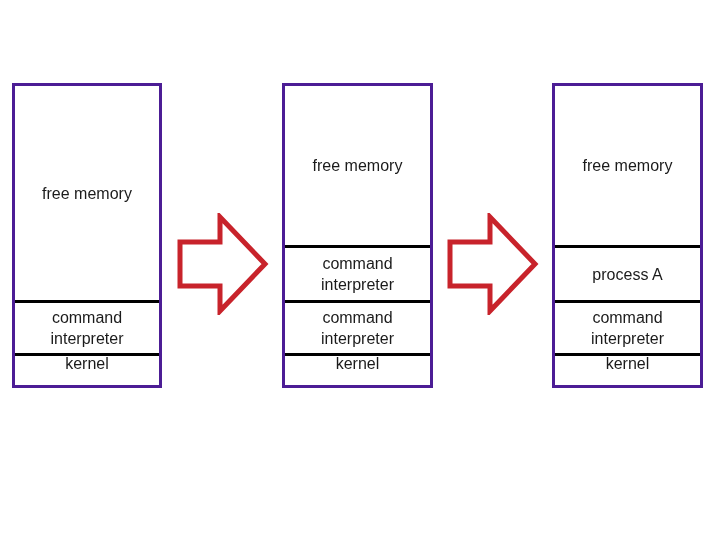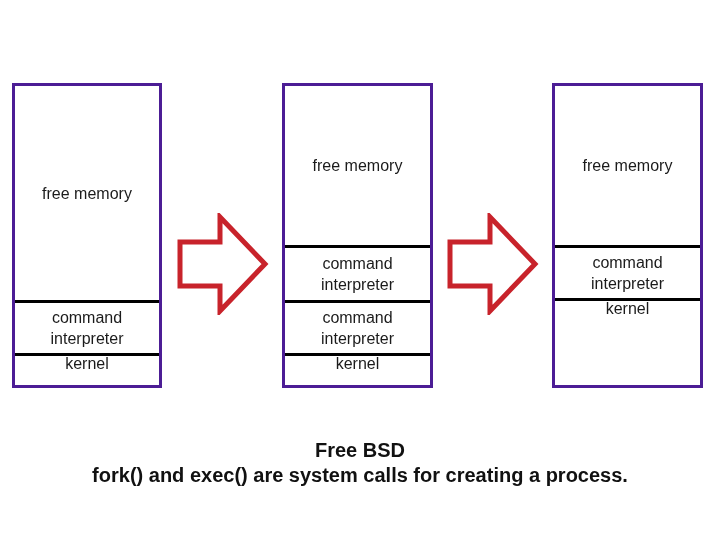--- a/index.html
+++ b/index.html
@@ -111,26 +111,25 @@
   <div class="arrow-wrap" id="exec-arrow">
     <svg viewBox="0 0 92 102" xmlns="http://www.w3.org/2000/svg">
       <polygon points="3,29 43,29 43,4 88,51 43,98 43,73 3,73" fill="#ffffff" stroke="#c8232b" stroke-width="5" stroke-linejoin="miter"></polygon>
     </svg>
   </div>
 
   <div class="membox" id="box3">
     <div class="sect h-free-short">
       <span class="lbl">free memory</span>
     </div>
+    <div class="sect h-55 divider">
+      <span class="lbl">process A</span>
+    </div>
     <div class="sect h-53 divider">
       <span class="lbl">command interpreter</span>
     </div>
     <div class="sect h-32 divider">
       <span class="lbl">kernel</span>
     </div>
   </div>
 
-  <div id="caption">
-    <div>Free BSD</div>
-    <div>fork() and exec() are system calls for creating a process.</div>
-  </div>
 
 </div>
 
 </body></html>

